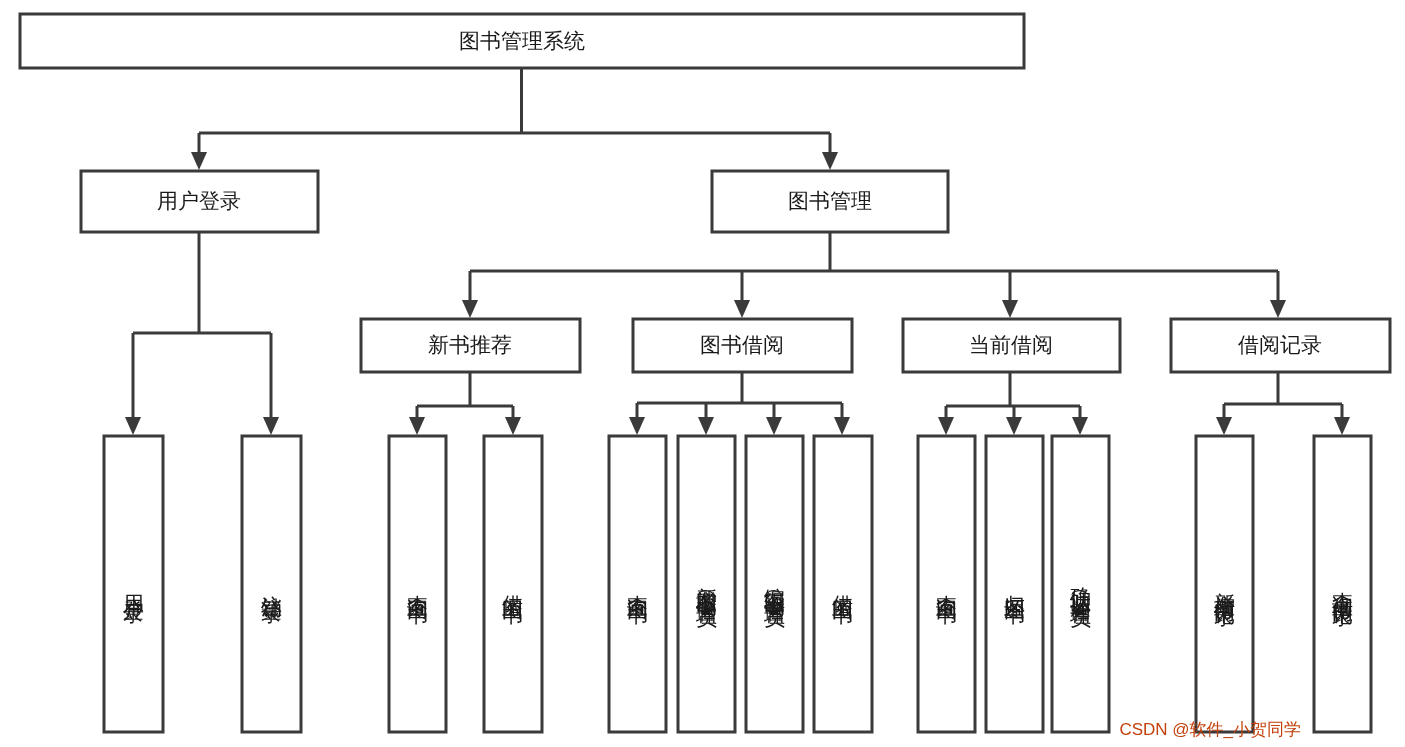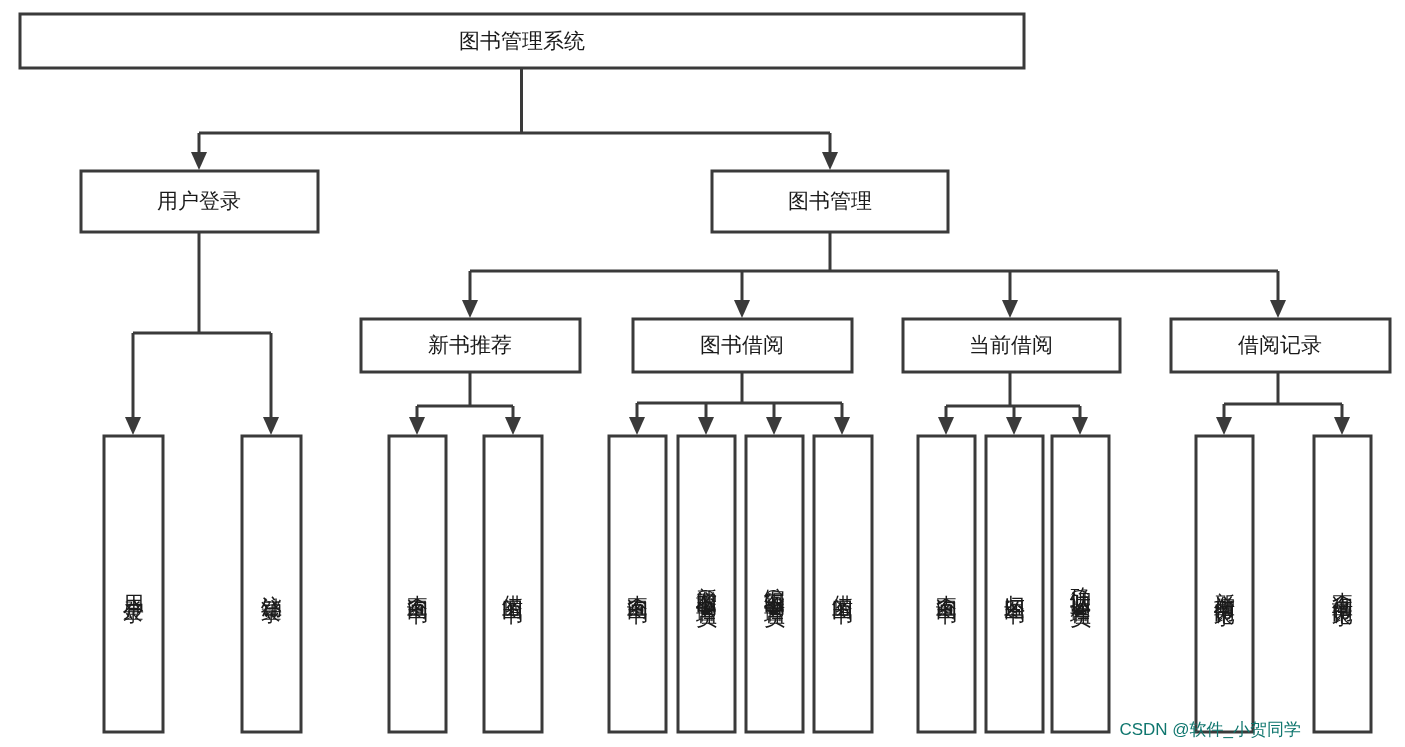--- a/index.html
+++ b/index.html
@@ -56,21 +56,21 @@
     text-orientation: upright;
     text-anchor: middle;
     letter-spacing: 3px;
   }
   .watermark-text {
     position: absolute;
     right: 10px;
     bottom: 6px;
     font-family: "Liberation Sans", "DejaVu Sans", sans-serif;
     font-size: 17px;
-    color: #0f766e;
+    color: #c2410c;
     white-space: nowrap;
     pointer-events: none;
   }
 </style>
 </head>
 <body>
 
 <div id="diagram-root">
   <svg class="diagram-canvas" viewBox="0 0 1405 747" xmlns="http://www.w3.org/2000/svg">
 

